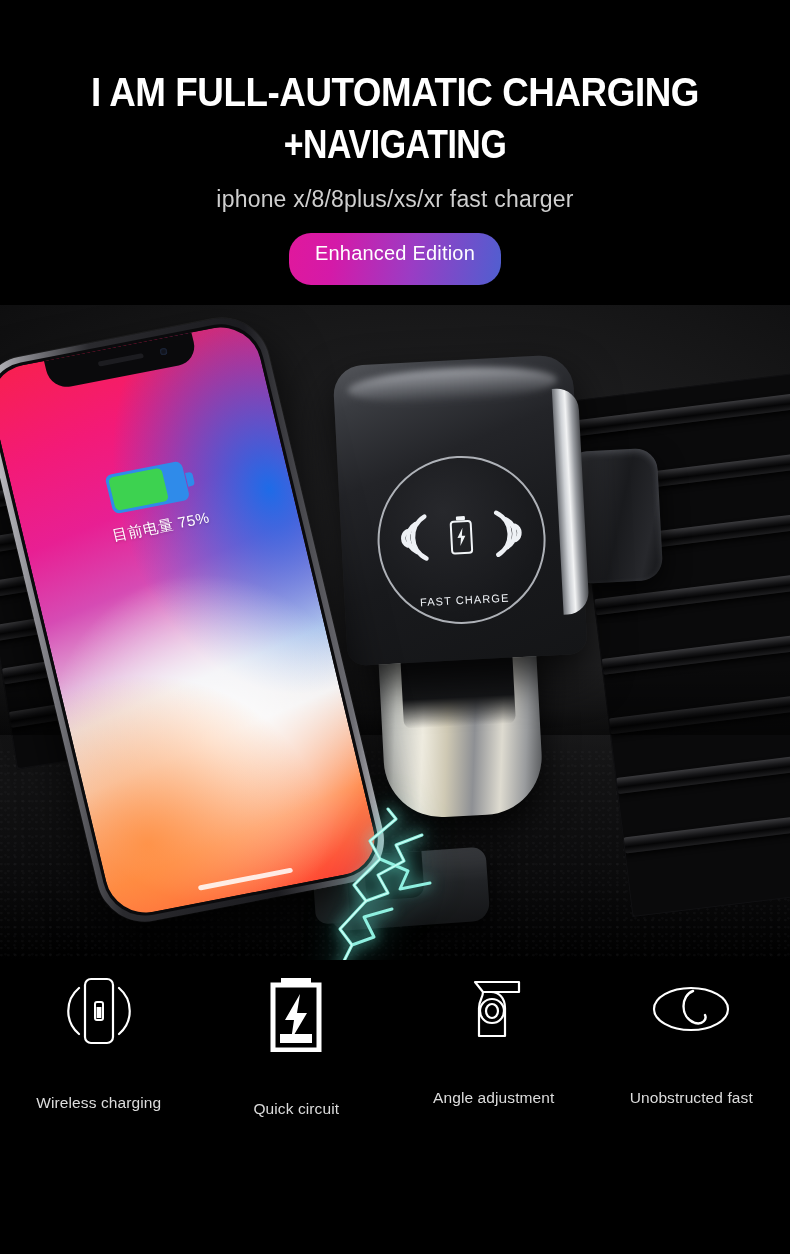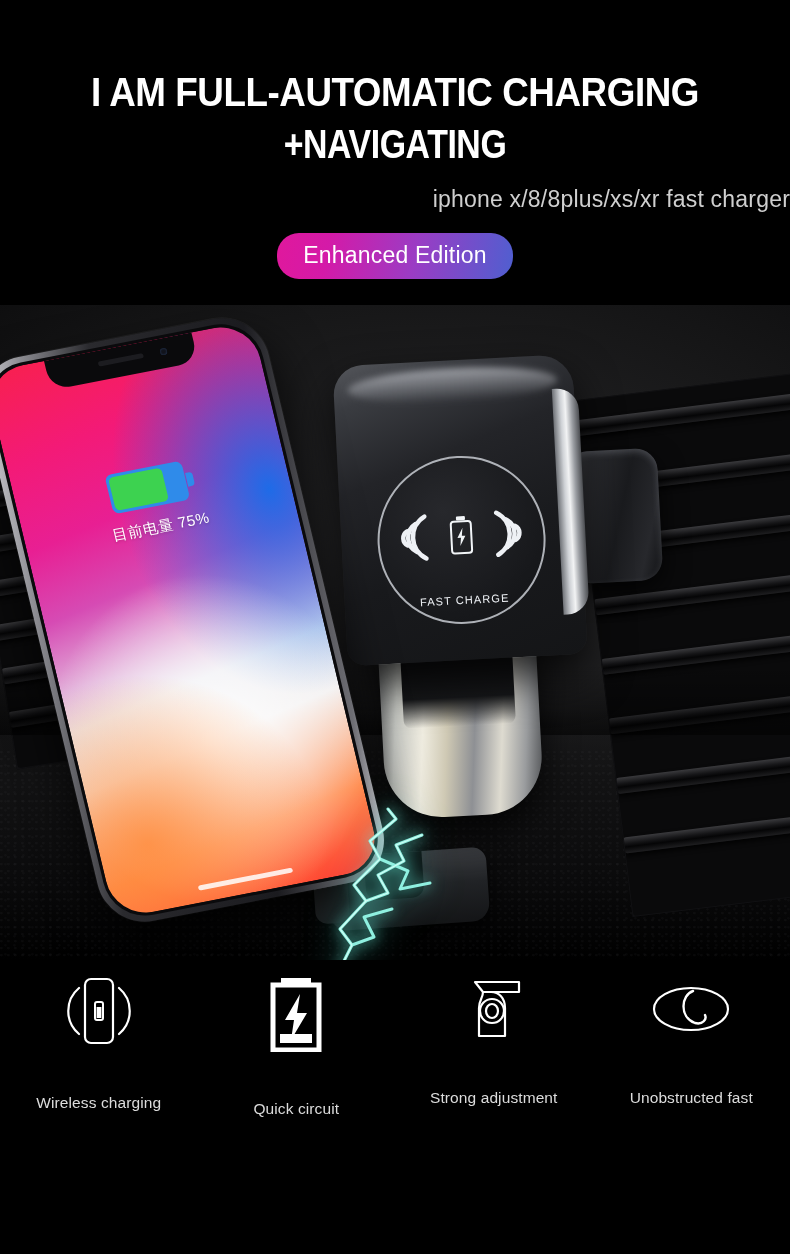--- a/index.html
+++ b/index.html
@@ -13,26 +13,26 @@
   .page { width:715px; height:1254px; position:relative; background:#000; }
 
   
   .header { position:absolute; top:0; left:0; width:790px; height:305px; background:#000; text-align:center; }
   .headline {
     font-size:40px; font-weight:bold; letter-spacing:-0.5px;
     line-height:52px; color:#fff; padding-top:66px;
     transform:scaleX(0.92); transform-origin:center top;
   }
   .headline-2 { font-size:40px; font-weight:bold; line-height:52px; transform:scaleX(0.92); }
-  .subtitle { font-size:23px; color:#cfcfcf; margin-top:16px; font-weight:400; letter-spacing:0.2px;text-align:right; }
+  .subtitle { font-size:23px; color:#cfcfcf; margin-top:16px; font-weight:400; letter-spacing:0.2px; }
   .badge-wrap { margin-top:20px; }
   .badge {
-    display:inline-block; padding:9px 26px 10px; border-radius:22px;
+    display:inline-block; padding:9px 26px 20px; border-radius:22px;
     background:linear-gradient(100deg,#e0189c 0%, #d41aa8 22%, #9b3cc4 58%, #4f5fd0 100%);
-    font-size:23px; color:#fff; letter-spacing:0.2px;
+    font-size:20px; color:#fff; letter-spacing:0.2px;
   }
 
   
   .photo { position:absolute; top:305px; left:0; width:790px; height:655px; overflow:hidden;
            background:radial-gradient(ellipse 120% 90% at 55% 40%, #2b2b2d 0%, #171718 45%, #070708 80%, #000 100%); }
 
   
   .dash-lower { position:absolute; left:0; bottom:0; width:790px; height:250px;
     background:linear-gradient(180deg, rgba(20,20,21,0) 0%, #121213 30%, #0a0a0b 70%, #000 100%); }
   .dash-tex { position:absolute; left:0; bottom:0; width:790px; height:210px; opacity:.5;
@@ -314,21 +314,21 @@
 
     <div class="feature">
       <div class="ico">
         <svg width="66" height="62" viewBox="0 0 66 62">
           <path d="M14 4 L58 4 L58 14 L22 14 Z" fill="none" stroke="#fff" stroke-width="2.2" stroke-linejoin="round"></path>
           <path d="M22 14 C22 20 18 22 18 30 L18 58 L44 58 L44 30 C44 20 38 14 30 14 Z" fill="none" stroke="#fff" stroke-width="2.2" stroke-linejoin="round"></path>
           <ellipse cx="31" cy="33" rx="12" ry="12" fill="none" stroke="#fff" stroke-width="2.2"></ellipse>
           <ellipse cx="31" cy="33" rx="6" ry="7" fill="none" stroke="#fff" stroke-width="2.2"></ellipse>
         </svg>
       </div>
-      <div class="lbl">Strong adjustment</div>
+      <div class="lbl">Angle adjustment</div>
     </div>
 
 
 
     <div class="feature">
       <div class="ico">
         <svg width="80" height="52" viewBox="0 0 80 52">
           <ellipse cx="40" cy="26" rx="37" ry="21" fill="none" stroke="#fff" stroke-width="2.2"></ellipse>
           <path d="M42 8 C30 12 28 34 44 40 C52 42 56 36 54 32" fill="none" stroke="#fff" stroke-width="2.4" stroke-linecap="round"></path>
         </svg>

